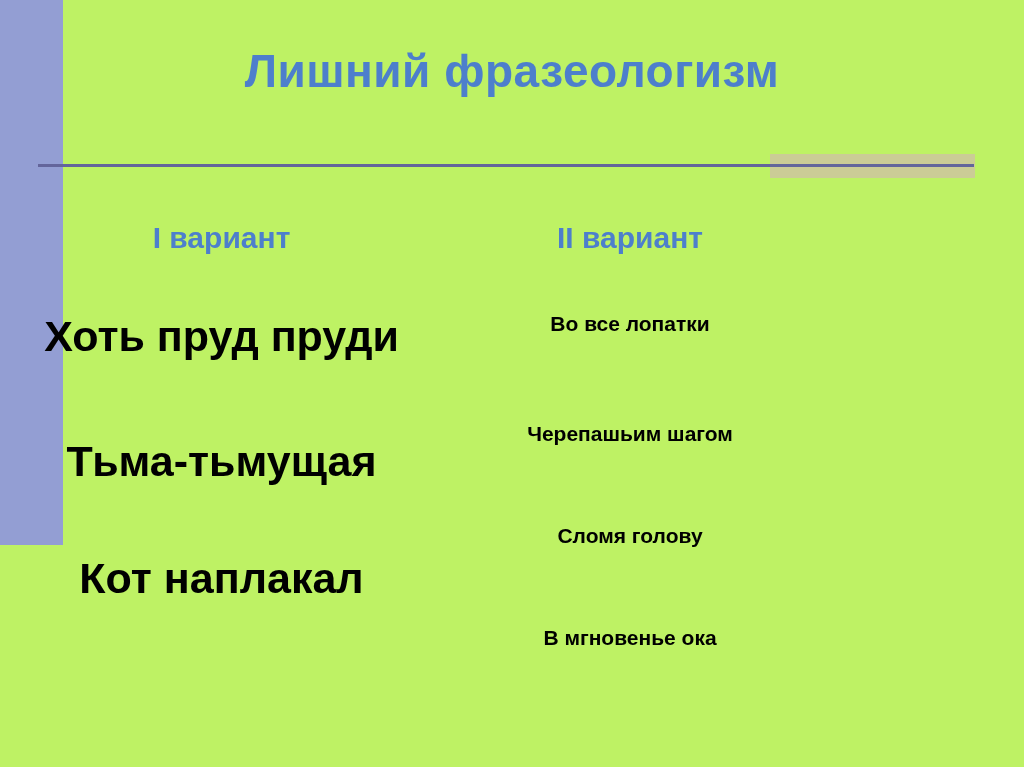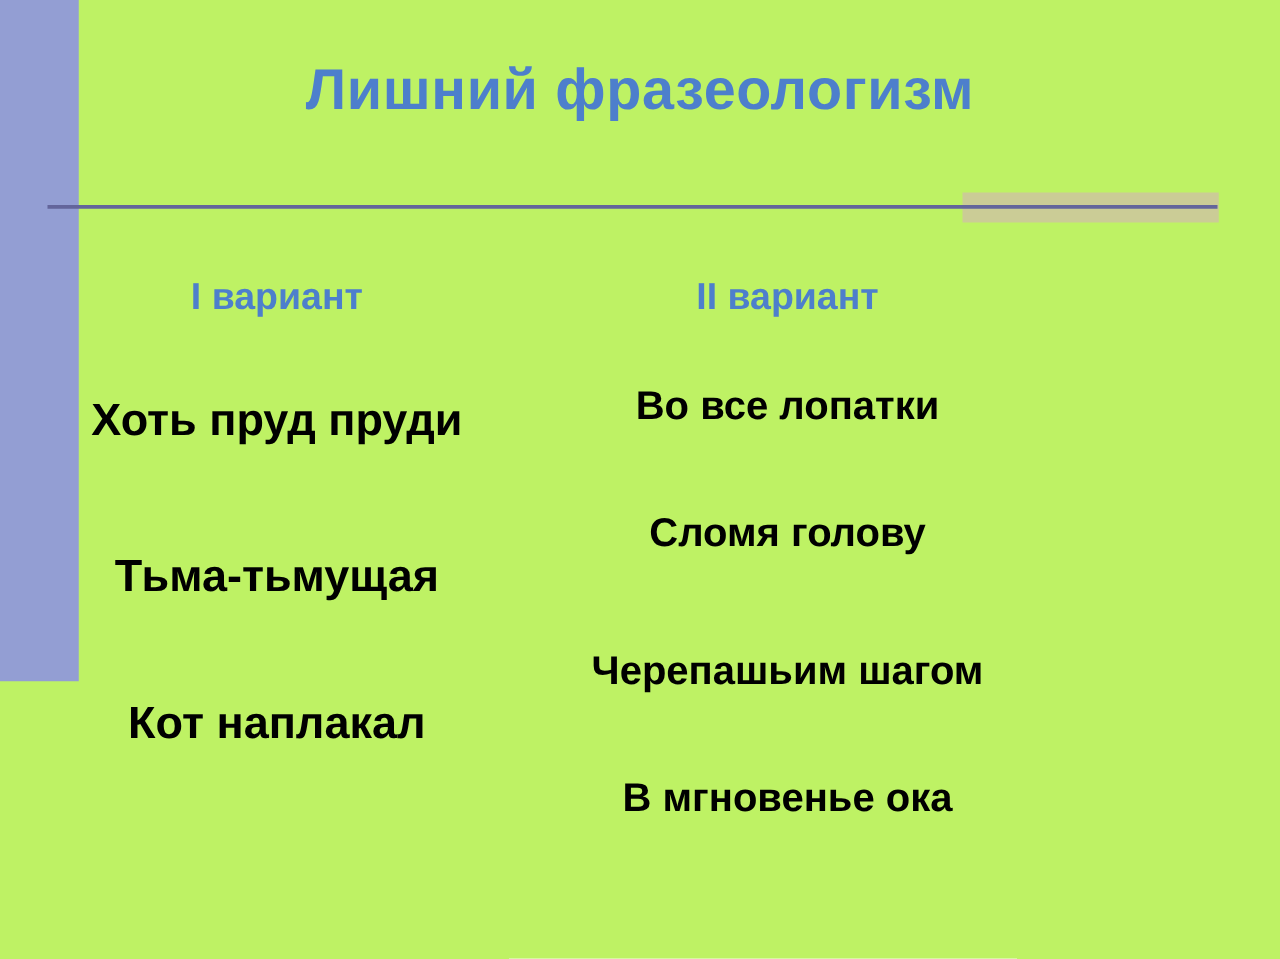--- a/index.html
+++ b/index.html
@@ -106,22 +106,22 @@
     height: 95px;
     line-height: 60px;
     white-space: nowrap;
   }
 
   .phrase.p1 { padding-top: 14px; }
   .phrase.p2 { padding-top: 22px; }
   .phrase.p3 { padding-top: 30px; }
   .phrase.p4 { padding-top: 22px; }
 
-  .column-left  .phrase { font-size: 36px; }
-  .column-right .phrase { font-size: 32px; }
+  .column-left  .phrase { font-size: 43px; }
+  .column-right .phrase { font-size: 21px; }
 </style>
 </head>
 <body>
 
 <div class="slide">
 
   <div class="left-bar"></div>
   <div class="accent-block"></div>
   <div class="rule-line"></div>
 
@@ -132,20 +132,20 @@
     <div class="column column-left">
       <div class="col-heading">I вариант</div>
       <div class="phrase p1">Хоть пруд пруди</div>
       <div class="phrase p3">Тьма-тьмущая</div>
       <div class="phrase p2">Кот наплакал</div>
     </div>
 
     <div class="column column-right">
       <div class="col-heading">II вариант</div>
       <div class="phrase p1">Во все лопатки</div>
+      <div class="phrase p3">Черепашьим шагом</div>
       <div class="phrase p2">Сломя голову</div>
-      <div class="phrase p3">Черепашьим шагом</div>
       <div class="phrase p4">В мгновенье ока</div>
     </div>
 
   </div>
 
 </div>
 
 </body></html>

